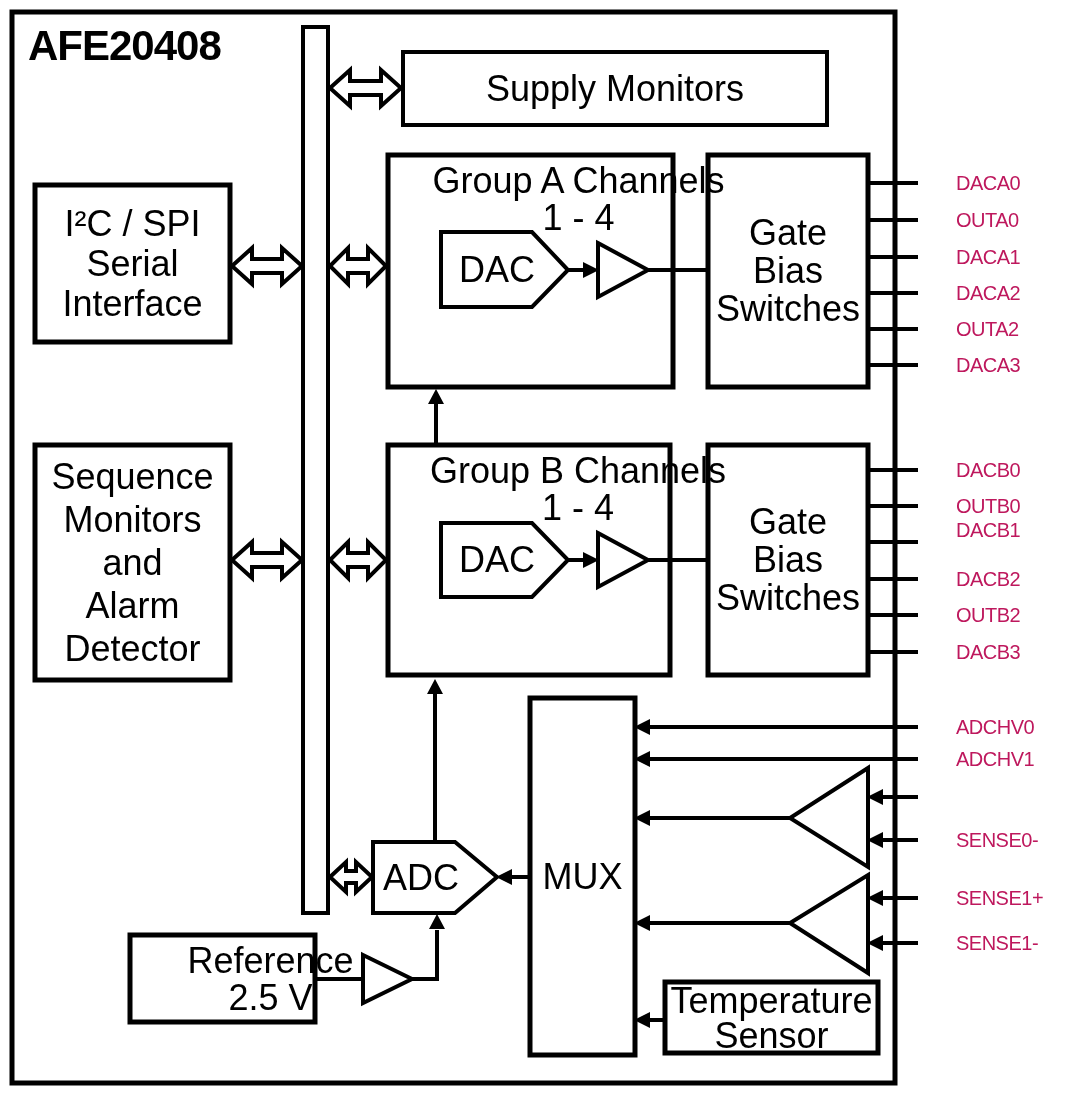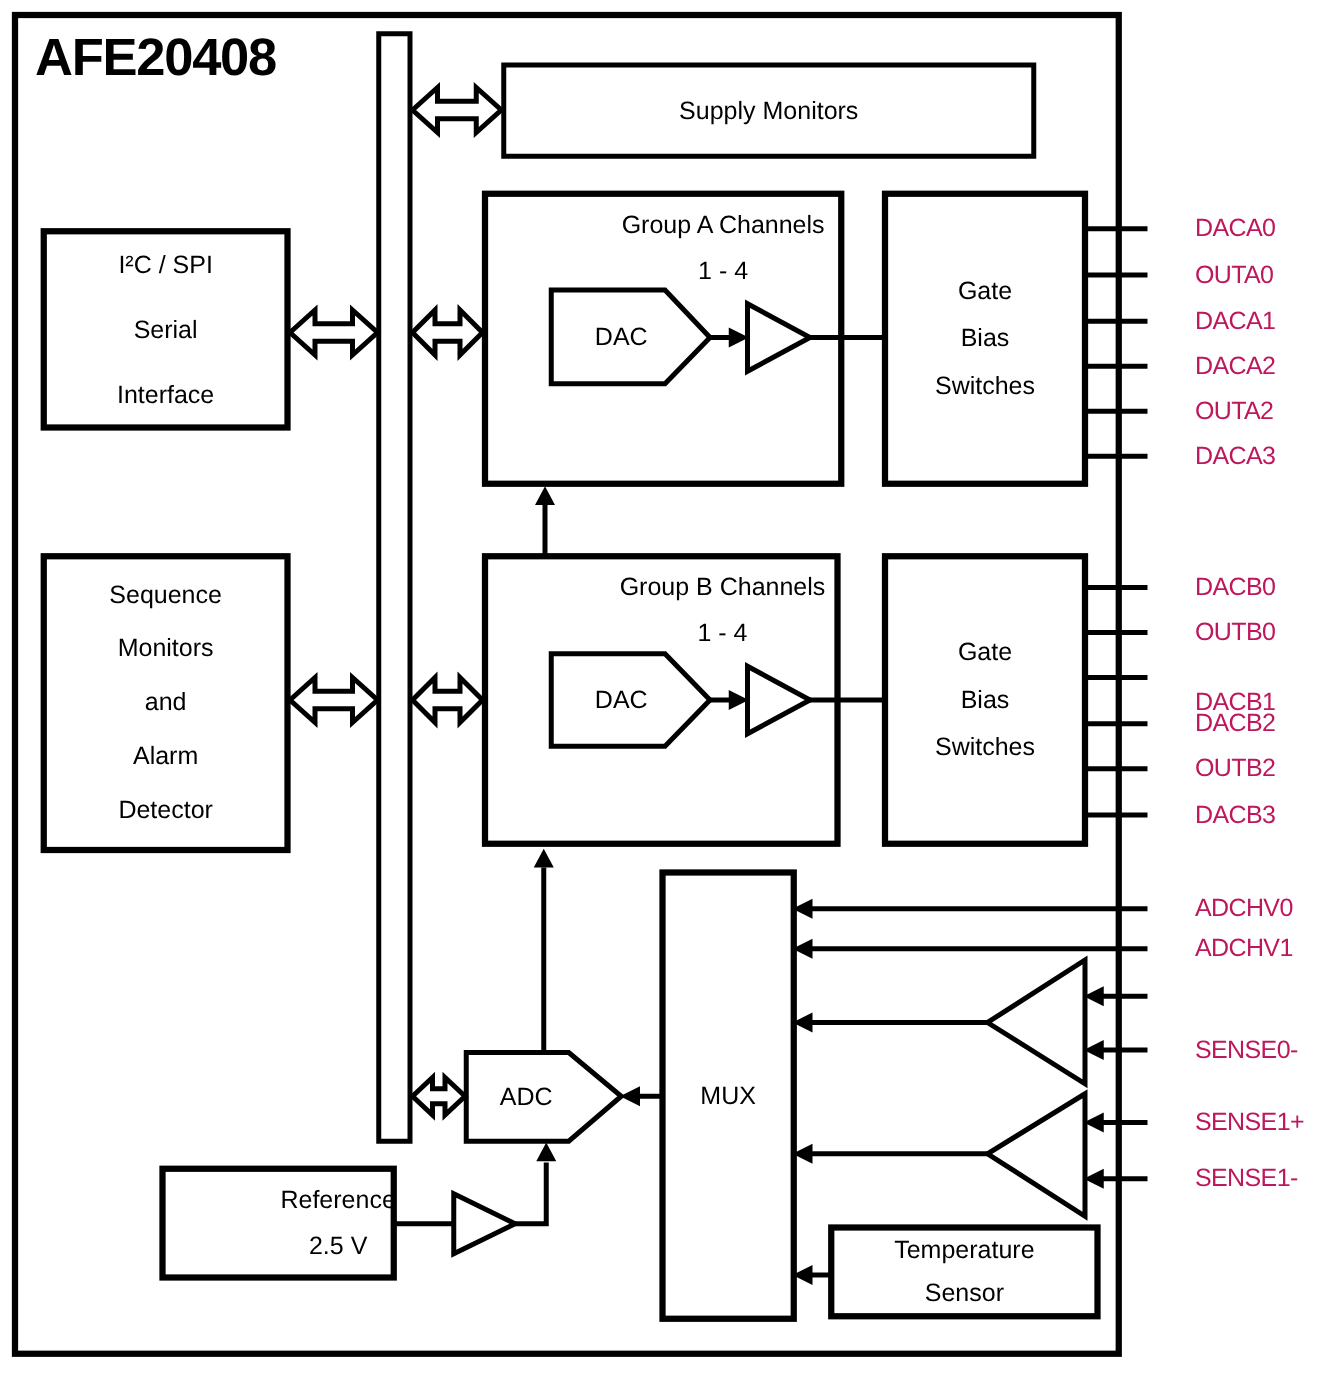--- a/index.html
+++ b/index.html
@@ -5,21 +5,21 @@
   html,body{margin:0;padding:0;background:#ffffff;}
   #stage{
     position:relative;width:1074px;height:1100px;background:#ffffff;
     font-family:"Liberation Sans","DejaVu Sans",sans-serif;color:#000;
     overflow:hidden;
   }
   #diagram-svg{position:absolute;left:0;top:0;}
   .lbl{
     position:absolute;display:flex;flex-direction:column;
     align-items:center;justify-content:center;text-align:center;
-    font-size:20px;line-height:40px;color:#000;white-space:nowrap;
+    font-size:36px;line-height:40px;color:#000;white-space:nowrap;
     pointer-events:none;
   }
   .lbl.tight{line-height:37px;padding-left:48px;}
   .lbl.gate{line-height:38px;}
   .title{
     position:absolute;left:28px;top:22px;font-size:42px;font-weight:bold;
     letter-spacing:-1px;color:#000;
   }
   .pin{
     position:absolute;left:924px;height:36px;line-height:36px;
@@ -135,21 +135,21 @@
       <path d="M330,877 L346,862 L346,871 L356,871 L356,862 L372,877 L356,892 L356,883 L346,883 L346,892 Z"></path>
     </g>
   </svg>
 
   <div class="title">AFE20408</div>
 
   <div class="lbl" style="left:403px;top:52px;width:424px;height:73px;">
     <span>Supply Monitors</span>
   </div>
 
-  <div class="lbl" style="left:35px;top:185px;width:195px;height:157px;gap:12px;">
+  <div class="lbl" style="left:35px;top:185px;width:195px;height:157px;">
     <span>I²C / SPI</span>
     <span>Serial</span>
     <span>Interface</span>
   </div>
 
   <div class="lbl" style="left:35px;top:445px;width:195px;height:235px;line-height:43px;">
     <span>Sequence</span>
     <span>Monitors</span>
     <span>and</span>
     <span>Alarm</span>
@@ -202,21 +202,21 @@
 
   <div class="pin" style="top:165px;">DACA0</div>
   <div class="pin" style="top:202px;">OUTA0</div>
   <div class="pin" style="top:239px;">DACA1</div>
   <div class="pin" style="top:275px;">DACA2</div>
   <div class="pin" style="top:311px;">OUTA2</div>
   <div class="pin" style="top:347px;">DACA3</div>
 
   <div class="pin" style="top:452px;">DACB0</div>
   <div class="pin" style="top:488px;text-align:center;">OUTB0</div>
-  <div class="pin" style="top:544px;">DACB1</div>
+  <div class="pin" style="top:512px;">DACB1</div>
   <div class="pin" style="top:561px;">DACB2</div>
   <div class="pin" style="top:597px;">OUTB2</div>
   <div class="pin" style="top:634px;">DACB3</div>
 
   <div class="pin" style="top:709px;">ADCHV0</div>
   <div class="pin" style="top:741px;">ADCHV1</div>
   <div class="pin" style="top:822px;">SENSE0-</div>
   <div class="pin" style="top:880px;">SENSE1+</div>
   <div class="pin" style="top:925px;">SENSE1-</div>
 

